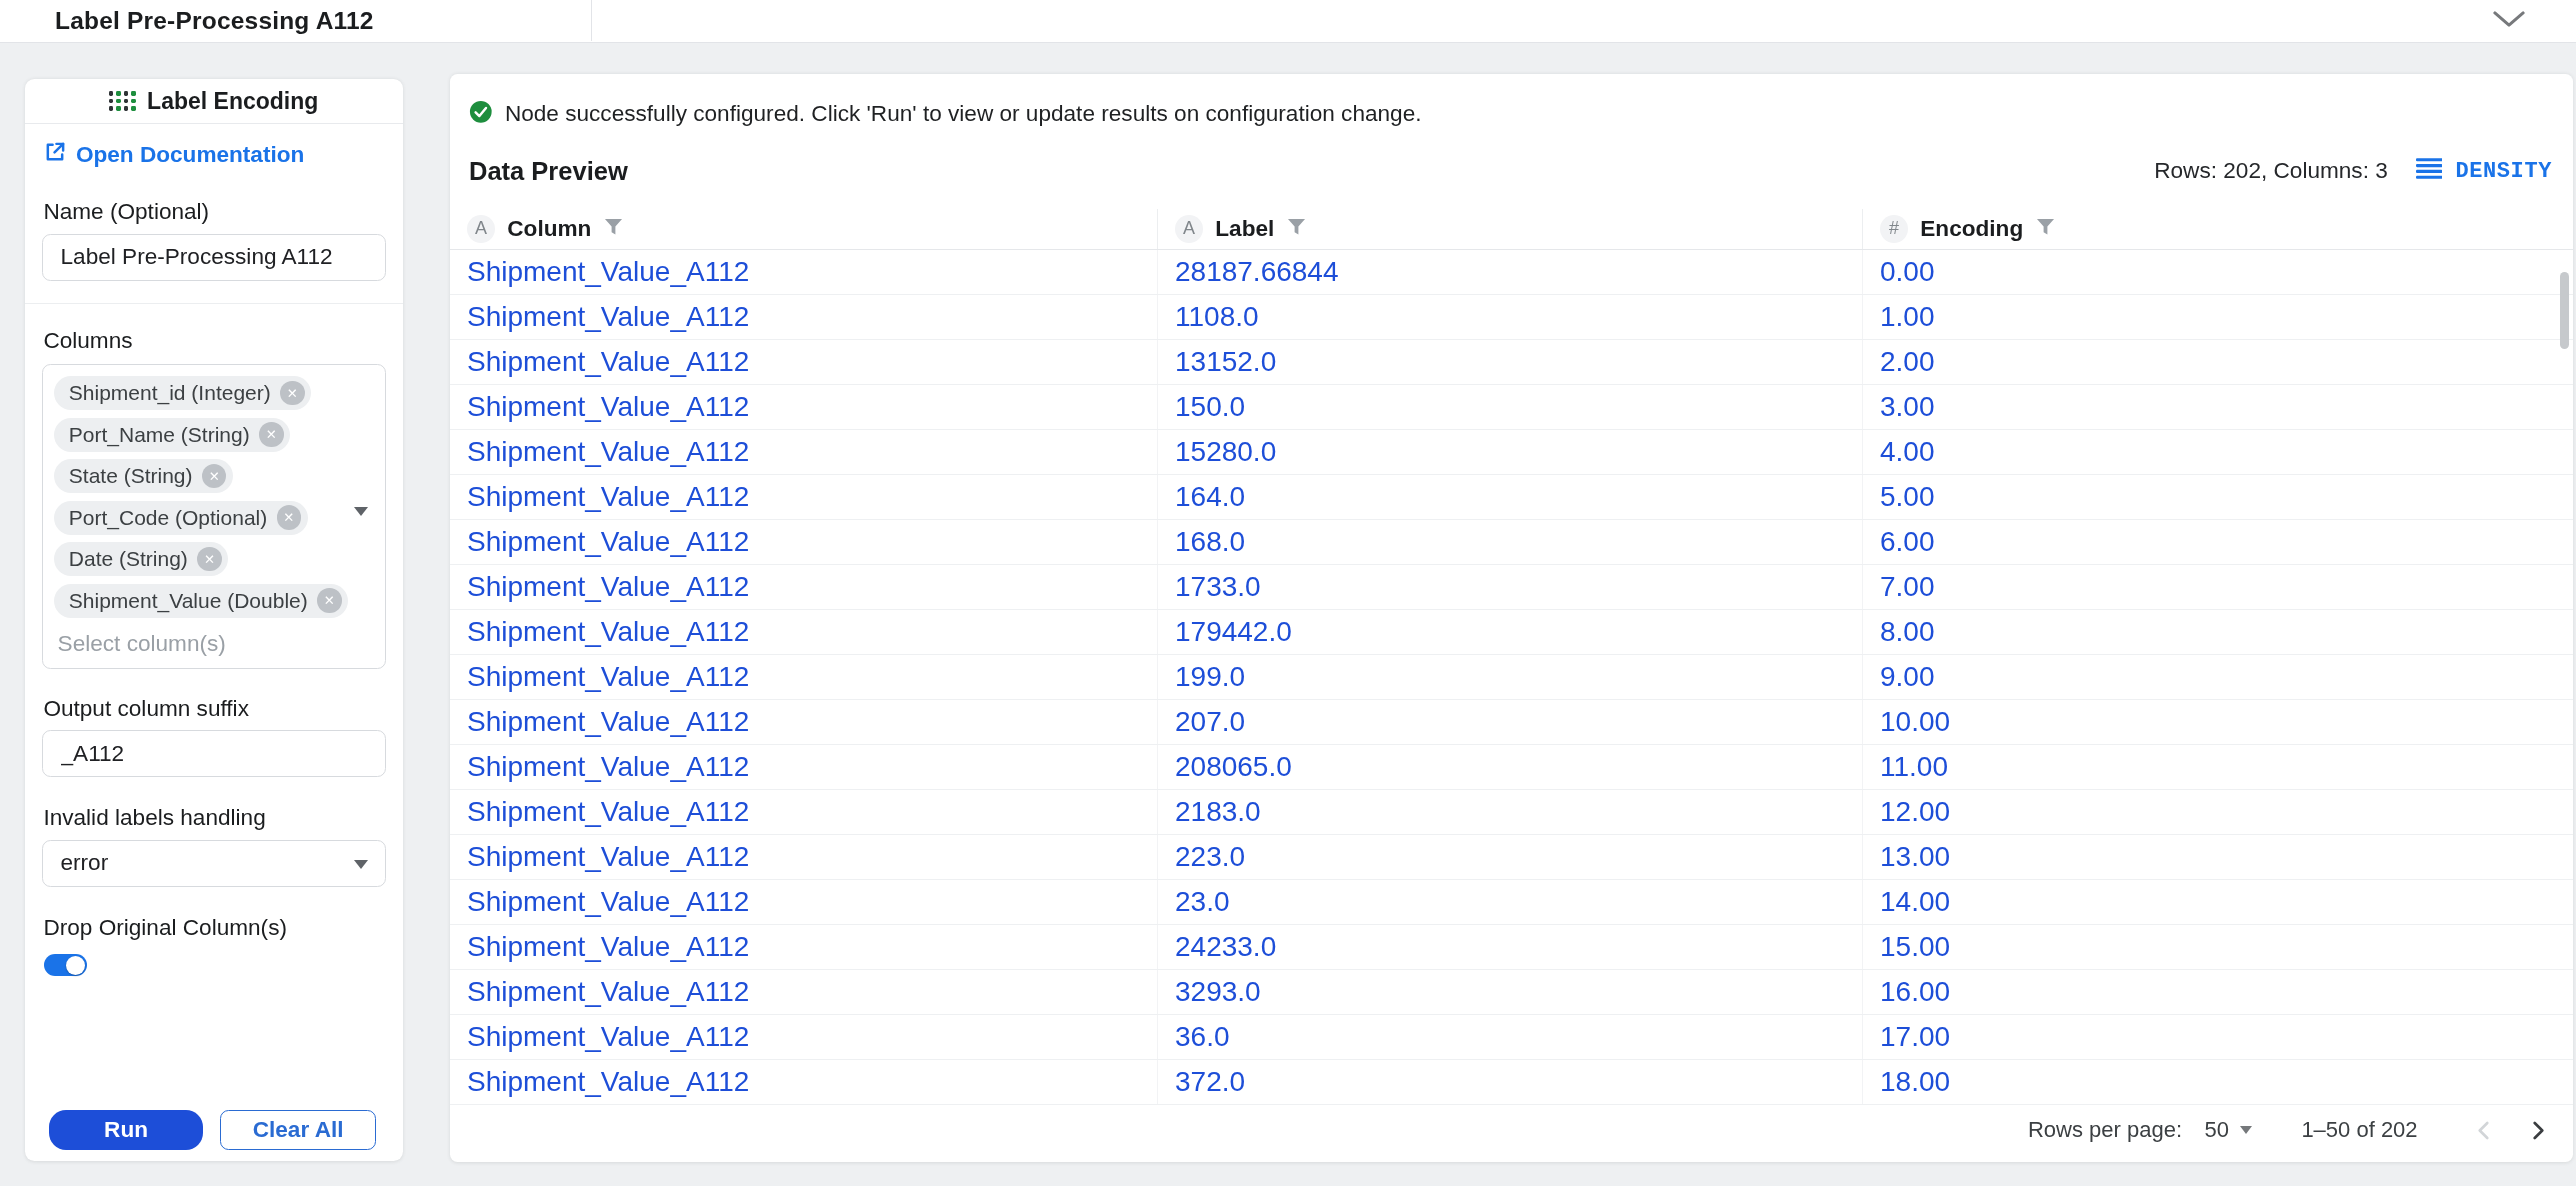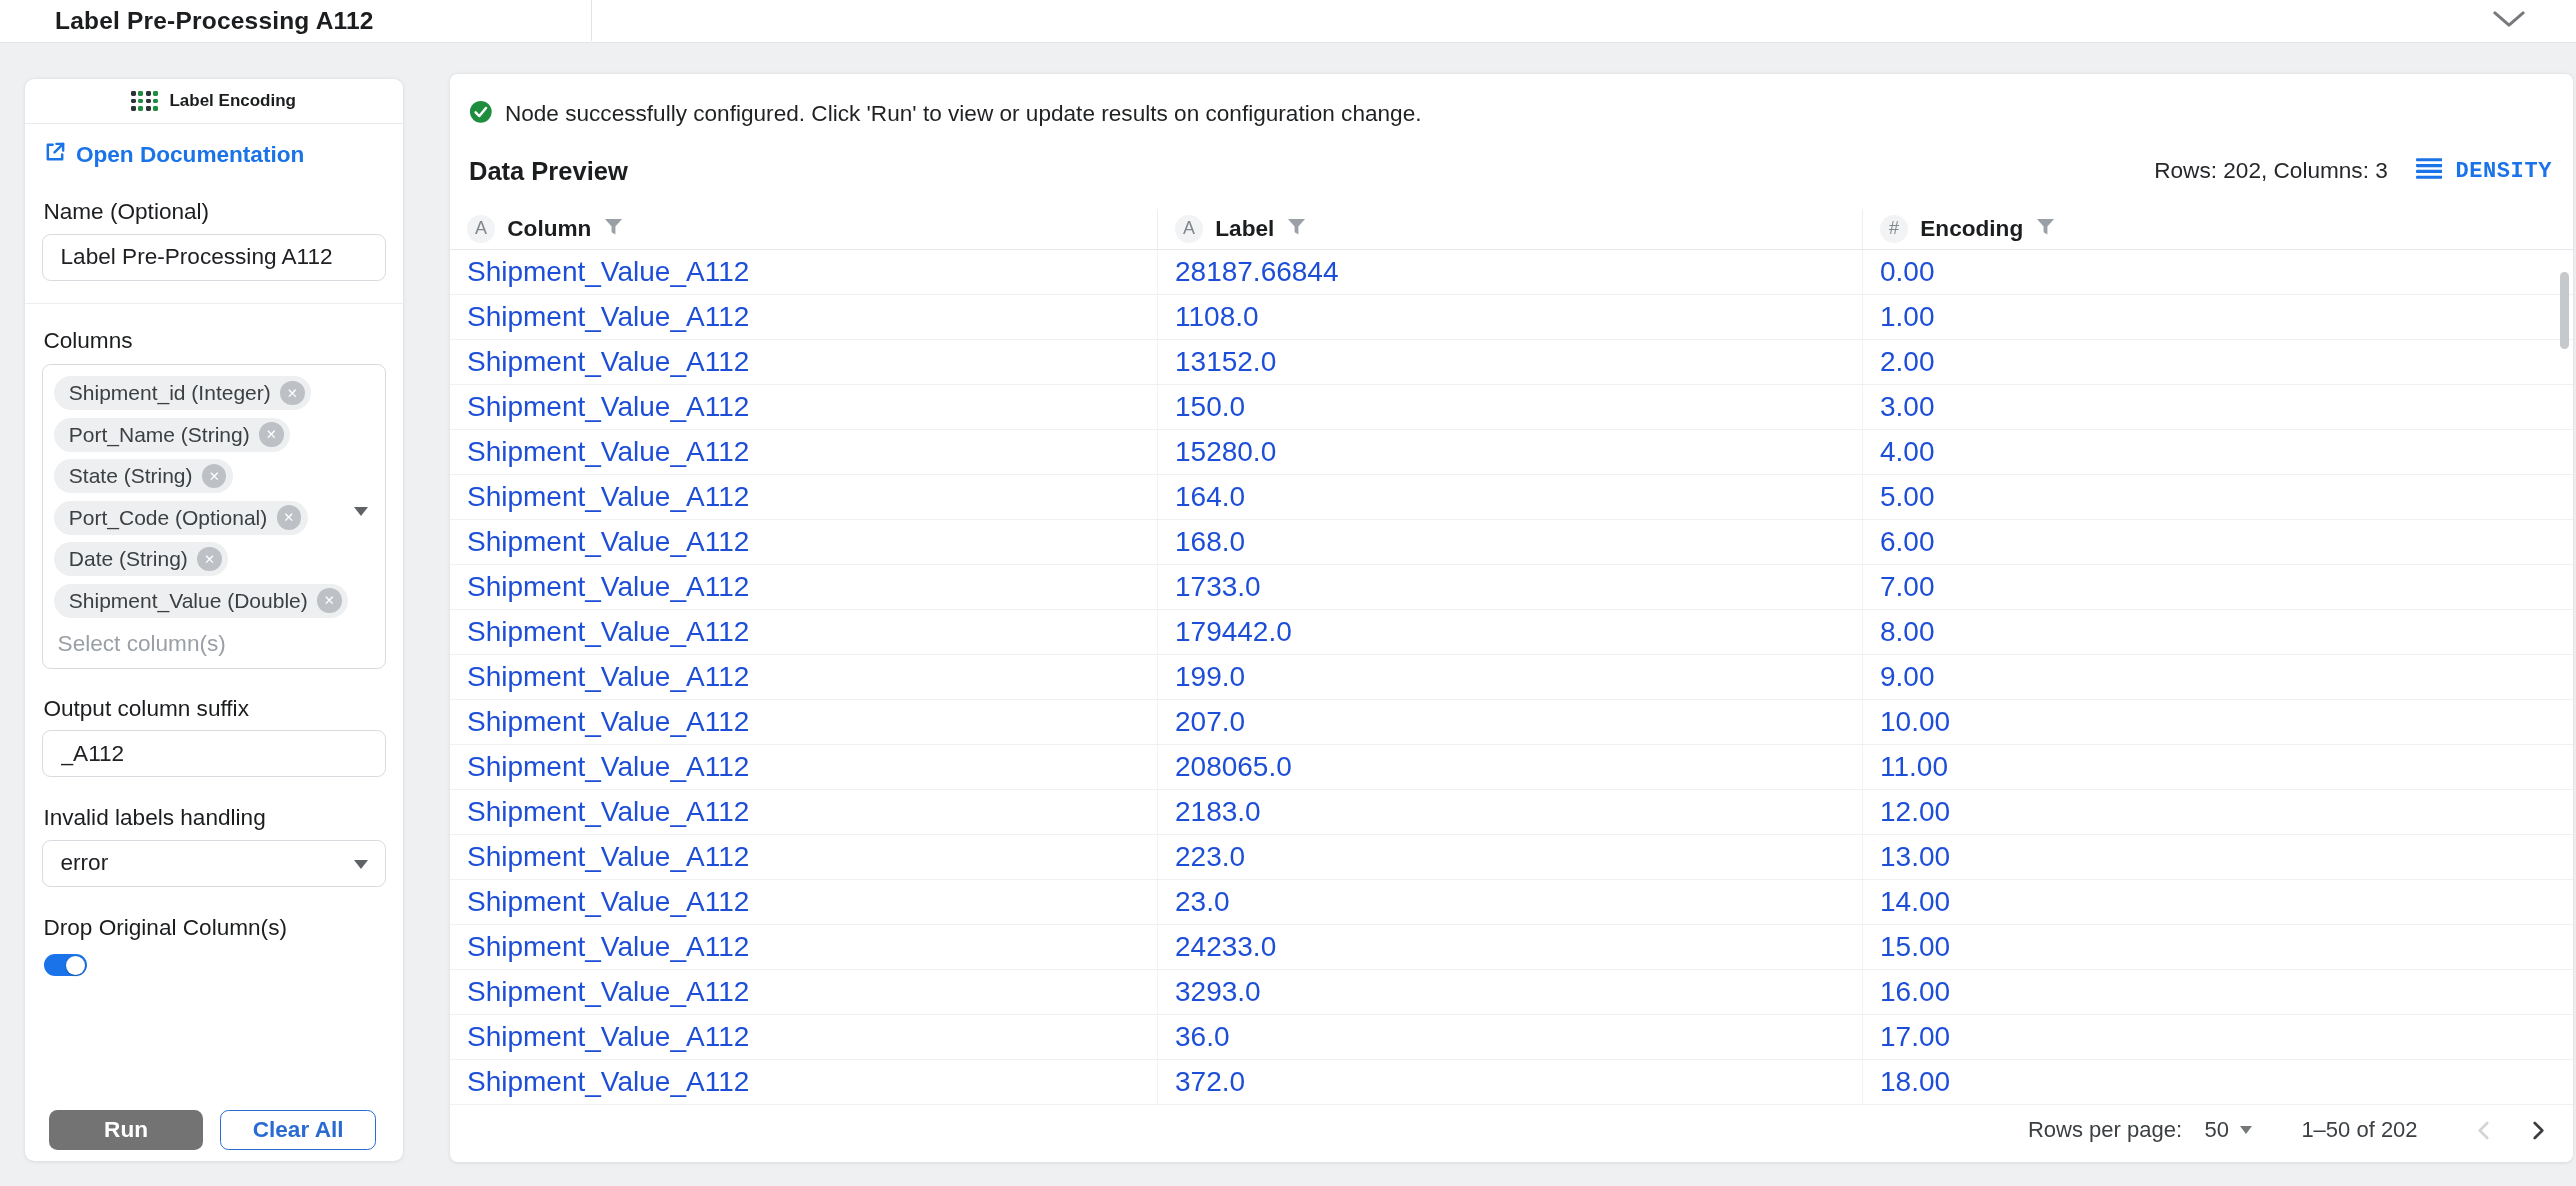--- a/index.html
+++ b/index.html
@@ -16,21 +16,21 @@
   .tab.active .tab-underline { position:absolute; left:-13.2px; right:-13.2px; bottom:0; height:3.8px; background:#1a73e8; border-radius:2.8px 2.8px 0 0; }
   .topbar-chevron { position:absolute; right:51px; top:10.4px; }
 
   
   .card { position:absolute; background:#fff; border-radius:9.4px; box-shadow:0 0.9px 3.8px rgba(60,64,67,.12); }
   .sidebar { left:24.5px; top:79px; width:378px; height:1082px; }
   .main { left:434px; top:74px; width:2123px; height:1088px; border-radius:7.5px;margin-left:16px; }
 
   
   .side-header { height:45px; border-bottom:0.9px solid #e8eaed; display:flex; align-items:center; justify-content:center; gap:11.3px; }
-  .side-header-title { font-size:17px; font-weight:700; color:#1b1d1f; }
+  .side-header-title { font-size:23px; font-weight:700; color:#1b1d1f; }
   .dots-icon { display:grid; grid-template-columns:repeat(4,4.7px); grid-auto-rows:4.7px; gap:2.8px; }
   .dots-icon i { border-radius:1.4px; }
   .dots-icon i:nth-child(4n+1), .dots-icon i:nth-child(4n+3) { background:#2f3336; }
   .dots-icon i:nth-child(4n+2), .dots-icon i:nth-child(4n)   { background:#1e8e3e; }
 
   .doc-link { margin:17px 19px 0; display:flex; align-items:center; gap:10.4px; color:#1a73e8; font-size:22.6px; font-weight:700; cursor:pointer; }
 
   .field-label { margin:30px 17px 8.5px; padding-left:1.9px; font-size:22.6px; color:#1b1d1f; }
   .text-input { margin:0 17px; height:47px; width:344px; border:1.9px solid #d7dade; border-radius:8.5px; padding:0 18px; font-size:22.6px; color:#202124; font-family:"Liberation Sans",sans-serif; background:#fff; outline:none; }
   .section-divider { height:0.9px; background:#eceef0; margin-top:22.6px; }
@@ -45,21 +45,21 @@
   .select-box { margin:0 17px; height:47px; width:344px; border:1.9px solid #d7dade; border-radius:8.5px; display:flex; align-items:center; padding:0 18px; font-size:22.6px; color:#202124; position:relative; cursor:pointer; }
   .select-caret { position:absolute; right:17px; top:19px; width:0; height:0; border-left:7.5px solid transparent; border-right:7.5px solid transparent; border-top:9.4px solid #5f6368; }
 
   .toggle { margin:13.2px 0 0 19px; width:43px; height:22.6px; border-radius:11.3px; background:#c4c7cb; position:relative; cursor:pointer; }
   .toggle.on { background:#1a73e8; }
   .toggle .knob { position:absolute; top:1.9px; left:1.9px; width:19px; height:19px; border-radius:50%; background:#fff; box-shadow:0 0.9px 1.9px rgba(0,0,0,.3); }
   .toggle.on .knob { left:auto; right:1.9px; }
 
   .actions { position:absolute; left:24.5px; right:26.4px; bottom:11.3px; display:flex; gap:17px; }
   .btn { flex:1; height:40px; border-radius:8.5px; display:flex; align-items:center; justify-content:center; font-size:22.6px; font-weight:700; cursor:pointer; }
-  .btn-run { background:#737373; color:#fff; }
+  .btn-run { background:#1d4ed8; color:#fff;border-radius:17px; }
   .btn-clear { background:#fff; color:#2a6bd2; border:1.9px solid #2a6bd2; }
 
   
   .status-row { display:flex; align-items:center; gap:12.3px; padding:26.4px 19px 0; }
   .status-text { font-size:22.6px; color:#1f2123; }
 
   .preview-row { display:flex; align-items:center; padding:0 21px 0 19px; margin-top:30px; }
   .preview-title { font-size:25.5px; font-weight:700; color:#1b1d1f; }
   .preview-spacer { flex:1; }
   .preview-summary { font-size:22.6px; color:#26282b; margin-right:28px; }

